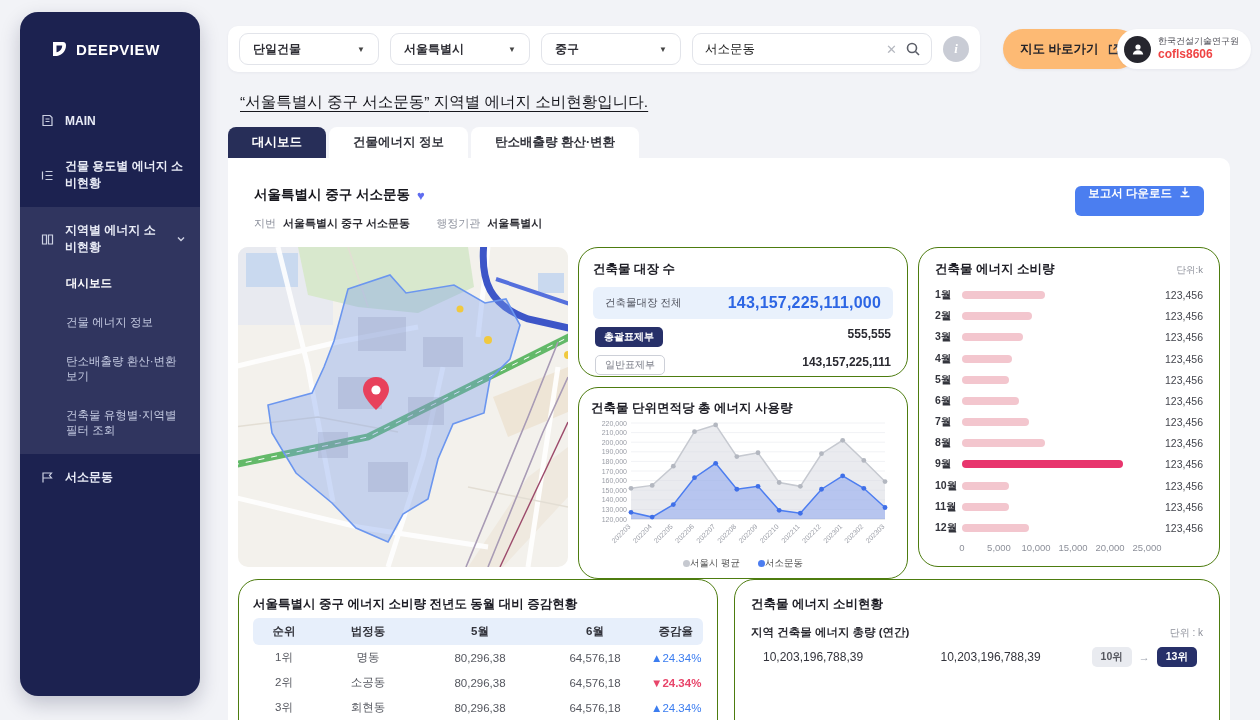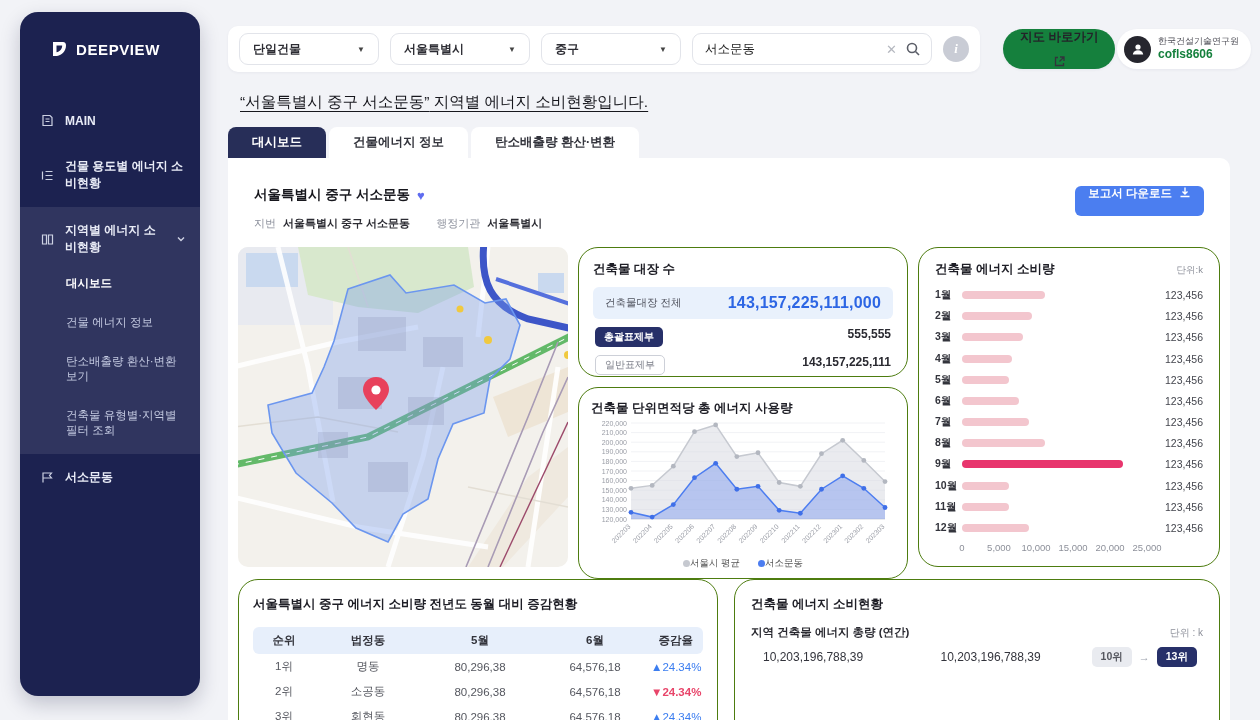--- a/index.html
+++ b/index.html
@@ -26,28 +26,28 @@
     border-radius:10px; display:flex; align-items:center; gap:11px; padding:0 11px; box-shadow:0 1px 3px rgba(30,40,80,.05); }
   .pill-select { height:32px; width:140px; border:1px solid #e2e4ea; border-radius:9px; display:flex; align-items:center;
     justify-content:space-between; padding:0 13px; font-size:12px; font-weight:bold; color:#2c2c33; cursor:pointer; background:#fff; }
   .pill-select .caret { font-size:8px; color:#444; }
   .search-box { flex:1; height:32px; border:1px solid #e2e4ea; border-radius:9px; display:flex; align-items:center; padding:0 10px 0 12px; gap:8px; background:#fff; }
   .search-box input { border:none; outline:none; flex:1; font-size:12.5px; color:#222; font-family:"Liberation Sans",sans-serif; background:transparent; }
   .clear-x { color:#b4b7bf; font-size:13px; cursor:pointer; }
   .info-btn { width:26px; height:26px; border-radius:50%; background:#c9ccd5; color:#fff; display:flex; align-items:center;
     justify-content:center; font-family:"Liberation Serif",serif; font-style:italic; font-weight:bold; font-size:13px; flex:none; cursor:pointer; }
 
-  .map-link { position:absolute; left:1003px; top:29px; height:40px; background:#15803d; border-radius:20px; display:flex; align-items:center;
-    gap:9px; padding:0 17px; font-size:12.5px; font-weight:bold; color:#232329; box-shadow:0 1px 3px rgba(30,40,80,.06); cursor:pointer;flex-direction:column; }
+  .map-link { position:absolute; left:1003px; top:29px; height:40px; background:#fdba74; border-radius:20px; display:flex; align-items:center;
+    gap:9px; padding:0 17px; font-size:12.5px; font-weight:bold; color:#232329; box-shadow:0 1px 3px rgba(30,40,80,.06); cursor:pointer; }
   .user-pill { position:absolute; left:1117px; top:29px; height:40px; min-width:111px; background:#fff; border-radius:20px; display:flex;
     align-items:center; gap:7px; padding:0 12px 0 7px; box-shadow:0 1px 3px rgba(30,40,80,.06); cursor:pointer; }
   .avatar { width:27px; height:27px; border-radius:50%; background:#26262e; display:flex; align-items:center; justify-content:center; flex:none; }
   .user-txt { display:flex; flex-direction:column; line-height:1.25; }
   .user-org { font-size:9px; color:#4c4c55; }
-  .user-id { font-size:12px; font-weight:bold; color:#15803d; }
+  .user-id { font-size:12px; font-weight:bold; color:#ef4444; }
 
   
   .page-title { position:absolute; left:240px; top:92px; font-size:15.5px; color:#17171d;
     text-decoration:underline; text-underline-offset:4px; text-decoration-thickness:1px; }
   .page-title b { font-weight:normal; }
   .tabs { position:absolute; left:228px; top:127px; display:flex; gap:3px; z-index:2; }
   .tab { height:31px; padding:0 24px; display:flex; align-items:center; font-size:12.5px; font-weight:bold;
     background:#fff; color:#33343c; border-radius:8px 8px 0 0; cursor:pointer; }
   .tab.active { background:#272e58; color:#fff; }
 
@@ -96,21 +96,21 @@
   .bar-label { width:27px; font-size:10.5px; font-weight:bold; color:#33343c; flex:none; }
   .bar-track { flex:1; position:relative; height:8px; }
   .bar-fill { position:absolute; left:0; top:0; height:8px; border-radius:4px; }
   .bar-value { width:56px; text-align:right; font-size:10.5px; color:#43454d; flex:none; }
   .bar-axis { position:relative; height:14px; margin:4px 56px 0 27px; font-size:9.5px; color:#8d909a; }
   .bar-axis span { position:absolute; transform:translateX(-50%); }
 
   
   .row2 { display:flex; gap:16px; margin-top:12px; align-items:flex-start; }
   .delta-card { width:480px; flex:none; padding:16px 14px; min-height:200px; }
-  .tbl-head { display:flex; background:#e7effb; border-radius:6px; height:27px; align-items:center; margin-top:14px;
+  .tbl-head { display:flex; background:#e7effb; border-radius:6px; height:27px; align-items:center; margin-top:5px;
     font-size:11.5px; font-weight:bold; color:#33343c; }
   .tbl-row { display:flex; height:25px; align-items:center; font-size:11.5px; color:#55575f; }
   .c-rank { width:62px; text-align:center; flex:none; }
   .c-dong { width:106px; text-align:center; flex:none; }
   .c-may  { width:118px; text-align:center; flex:none; }
   .c-jun  { width:112px; text-align:center; flex:none; }
   .c-delta{ flex:1; text-align:right; padding-right:10px; }
   .up { color:#3b7df0; } .down { color:#e8456a; font-weight:bold; }
 
   .status-card { flex:1; padding:16px 16px; min-height:200px; }

